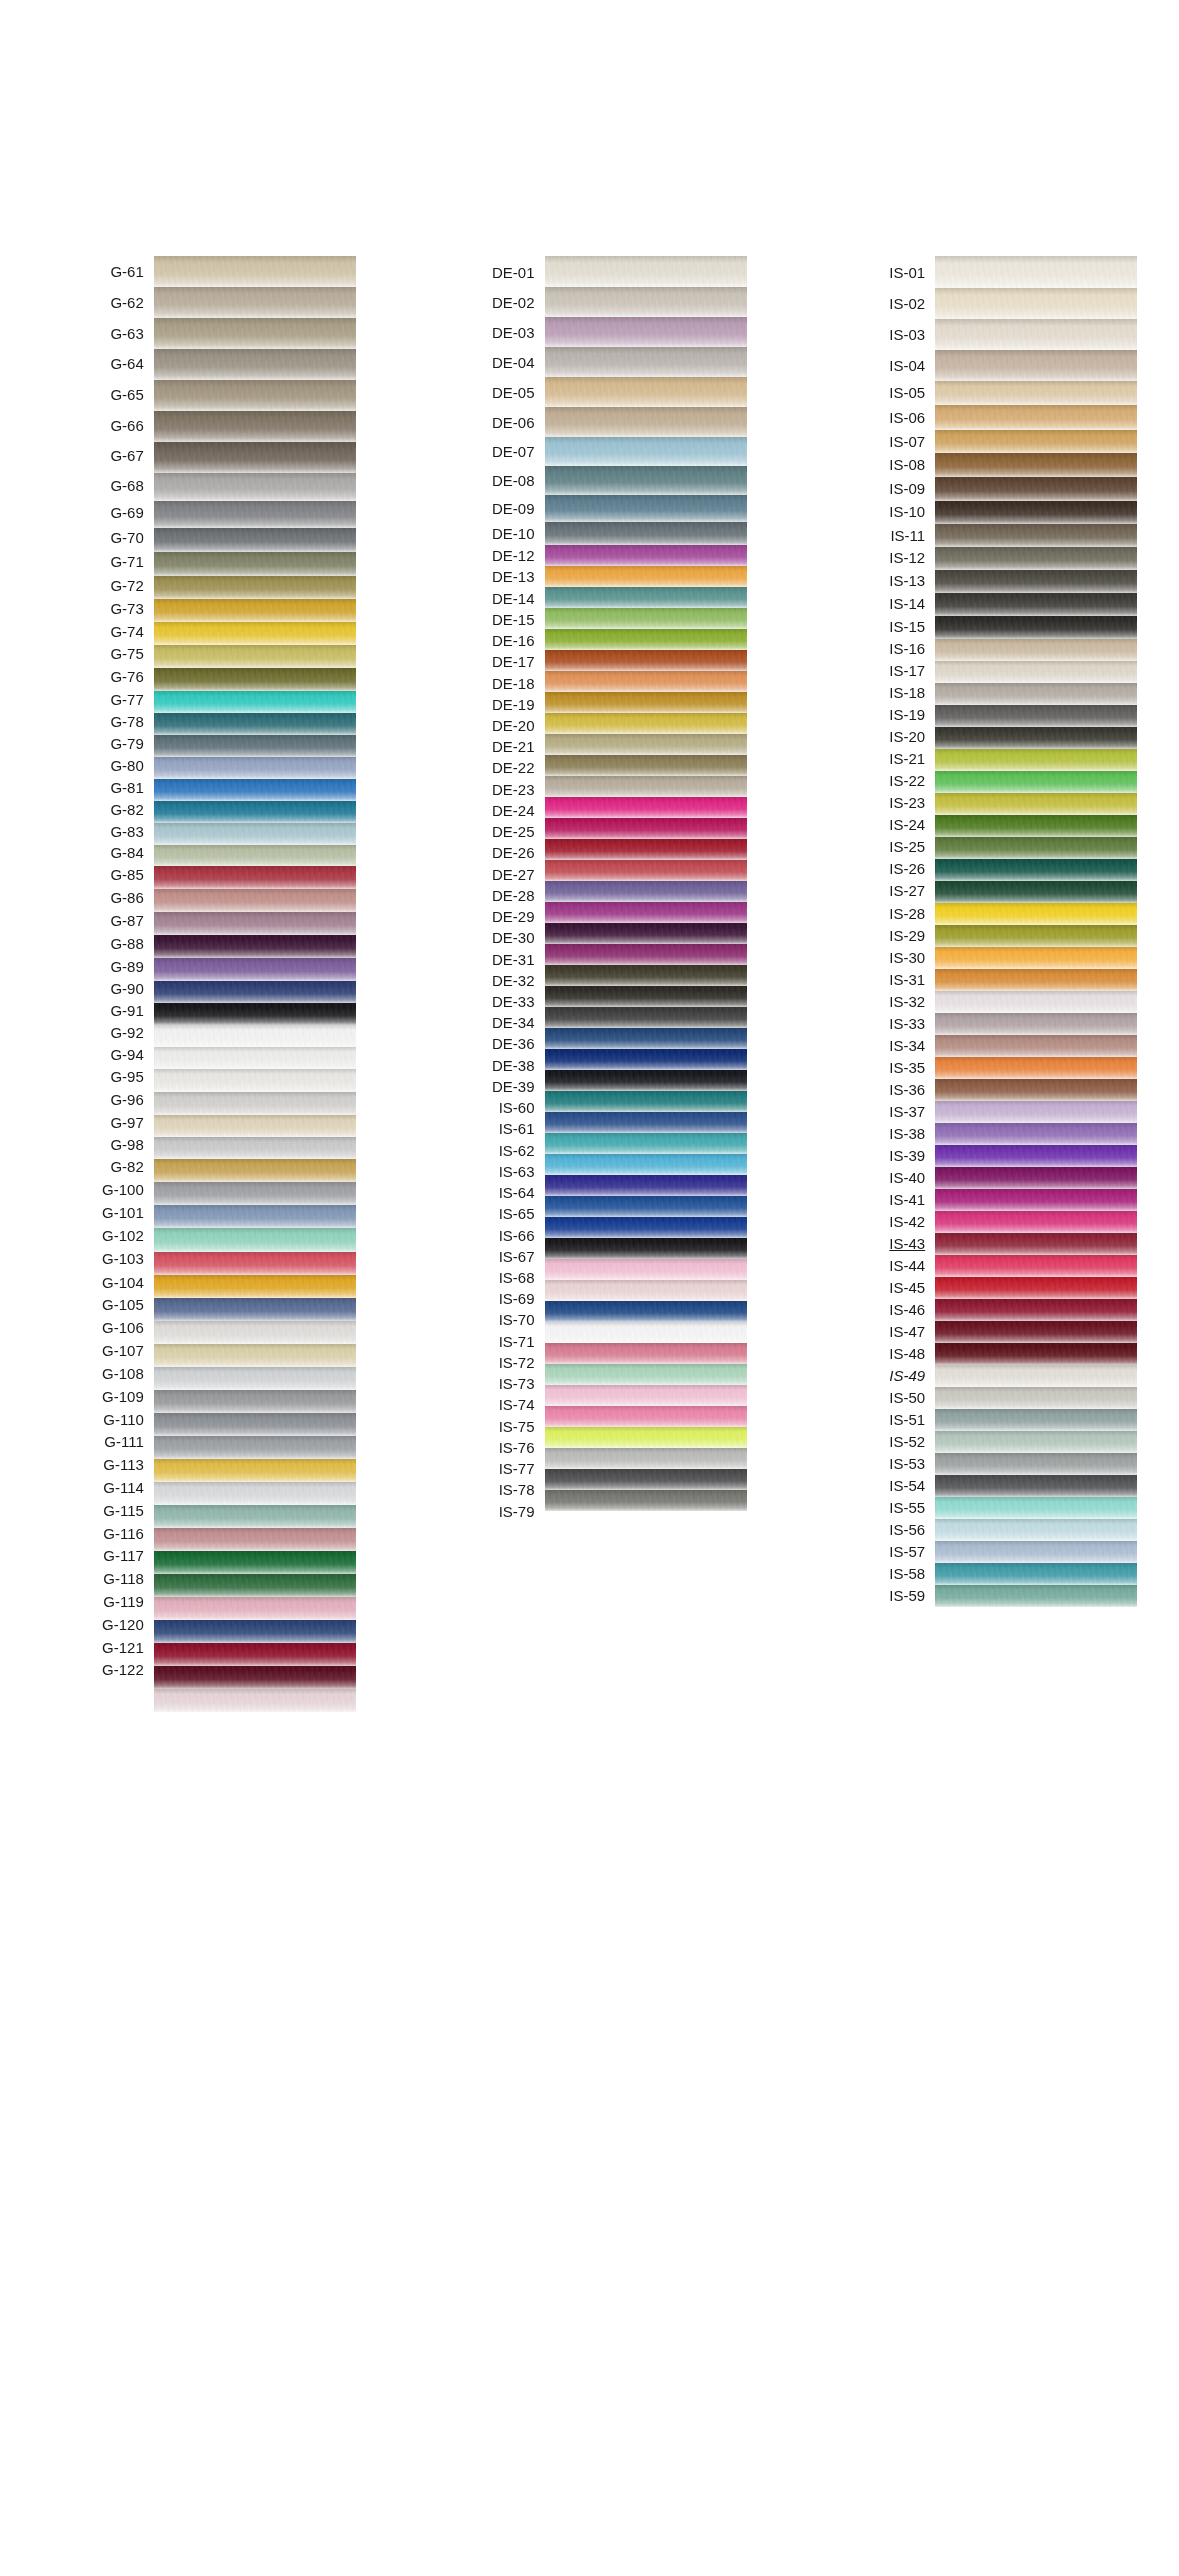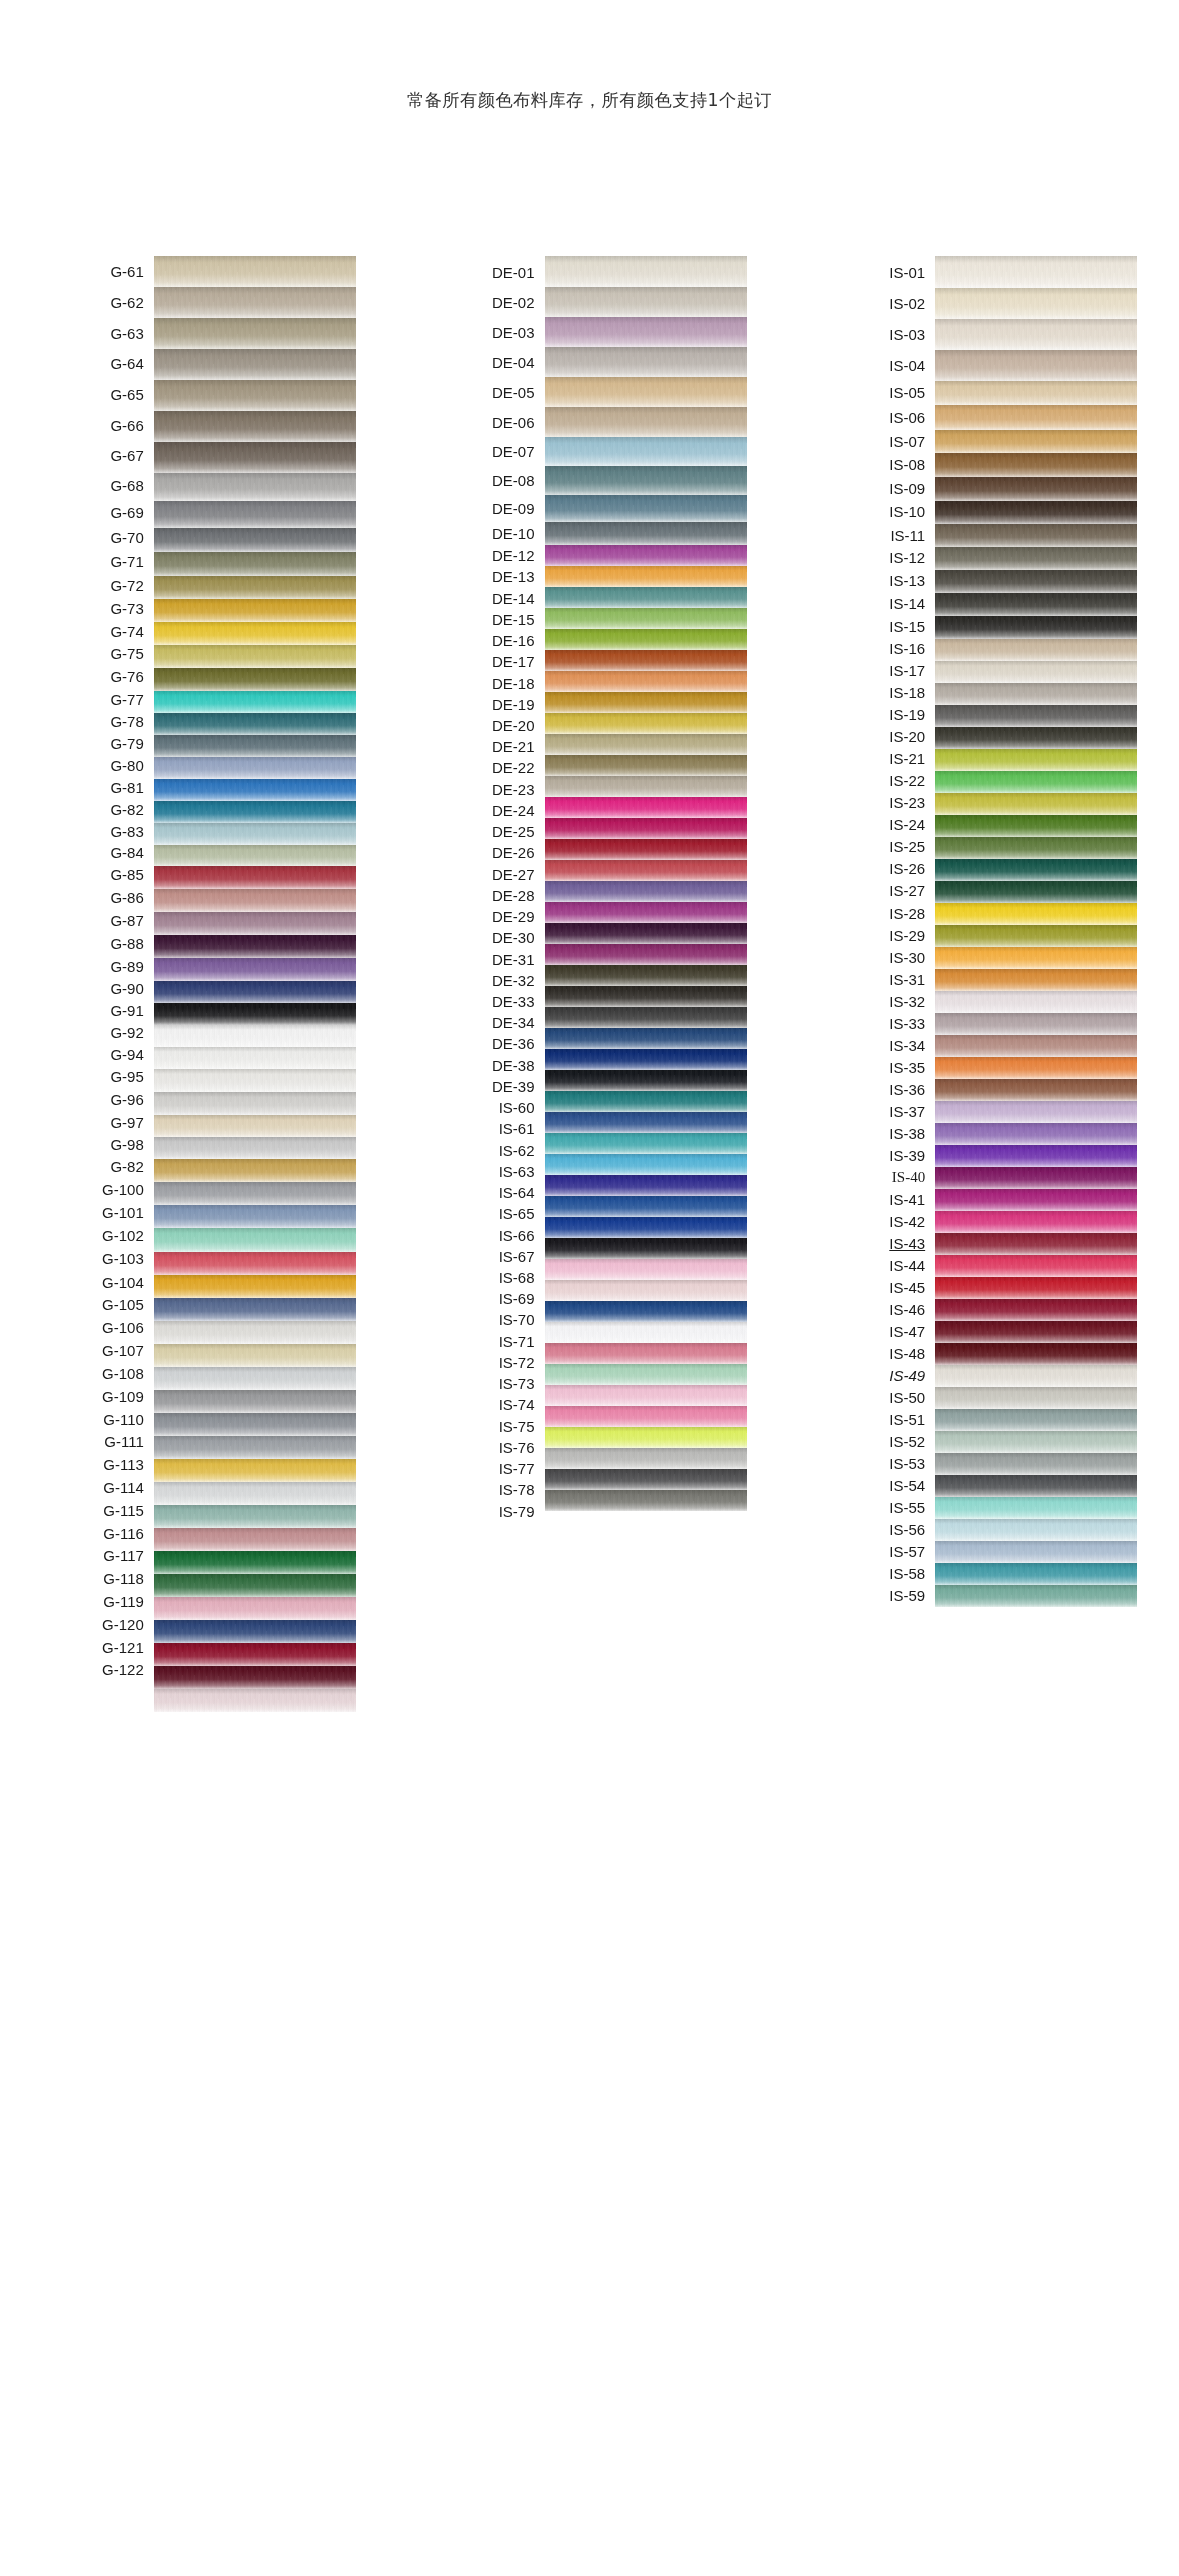--- a/index.html
+++ b/index.html
@@ -76,21 +76,20 @@
     opacity:.10;
     background-image:
       repeating-linear-gradient(92deg, rgba(255,255,255,.55) 0px, rgba(0,0,0,.25) 0.8px, rgba(255,255,255,.4) 1.6px, rgba(0,0,0,.18) 2.4px);
     pointer-events:none;
   }
 </style>
 </head>
 <body>
 
 <div class="header">
-  <div class="subtitle">常备所有颜色布料库存，所有颜色支持1个起订</div>
 </div>
 
 <div class="board">
   <div class="col col-1">
     <div class="labels" style="height: 1448px;">
         <div class="label" style="top: 8.3px;">G-61</div>
         <div class="label" style="top: 39px;">G-62</div>
         <div class="label" style="top: 70px;">G-63</div>
         <div class="label" style="top: 100px;">G-64</div>
         <div class="label" style="top: 131px;">G-65</div>
@@ -600,21 +599,21 @@
         <div class="label" style="top: 694px;">IS-30</div>
         <div class="label" style="top: 716px;">IS-31</div>
         <div class="label" style="top: 738px;">IS-32</div>
         <div class="label" style="top: 760px;">IS-33</div>
         <div class="label" style="top: 782px;">IS-34</div>
         <div class="label" style="top: 804px;">IS-35</div>
         <div class="label" style="top: 826px;">IS-36</div>
         <div class="label" style="top: 848px;">IS-37</div>
         <div class="label" style="top: 870px;">IS-38</div>
         <div class="label" style="top: 892px;">IS-39</div>
-        <div class="label" style="top: 914px; font-family: Liberation Serif, serif;">IS-40</div>
+        <div class="label" style="top: 914px;">IS-40</div>
         <div class="label" style="top: 936px;">IS-41</div>
         <div class="label" style="top: 958px;">IS-42</div>
         <div class="label" style="top: 980px; text-decoration: underline;">IS-43</div>
         <div class="label" style="top: 1002px;">IS-44</div>
         <div class="label" style="top: 1024px;">IS-45</div>
         <div class="label" style="top: 1046px;">IS-46</div>
         <div class="label" style="top: 1068px;">IS-47</div>
         <div class="label" style="top: 1090px;">IS-48</div>
         <div class="label" style="top: 1112px; font-style: italic;">IS-49</div>
         <div class="label" style="top: 1134px;">IS-50</div>

